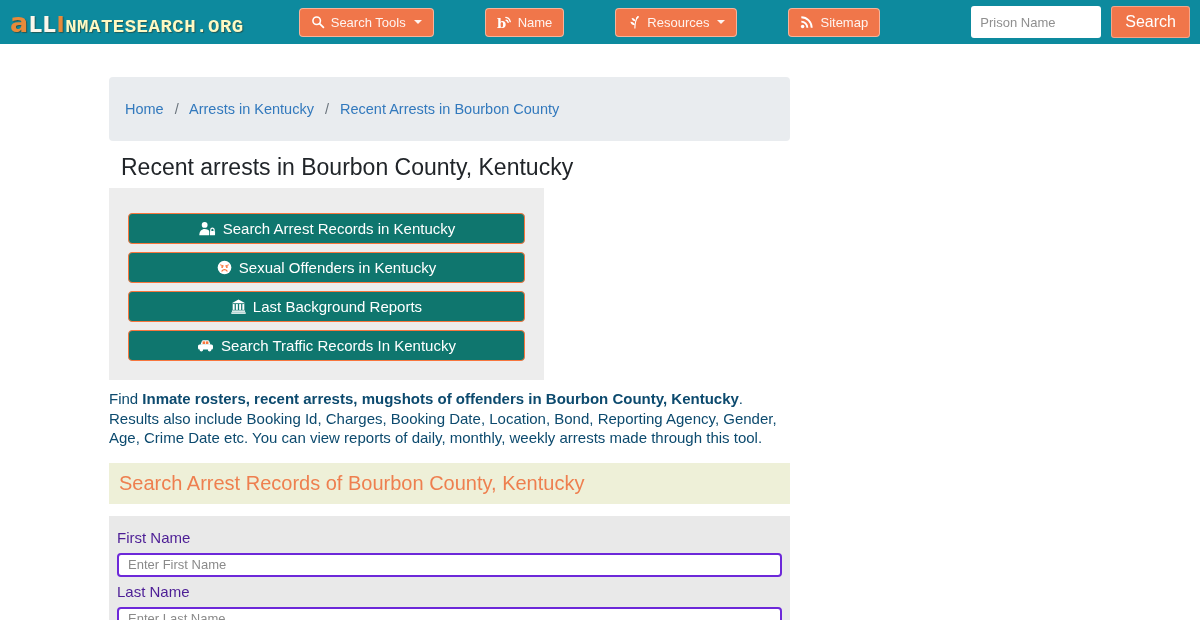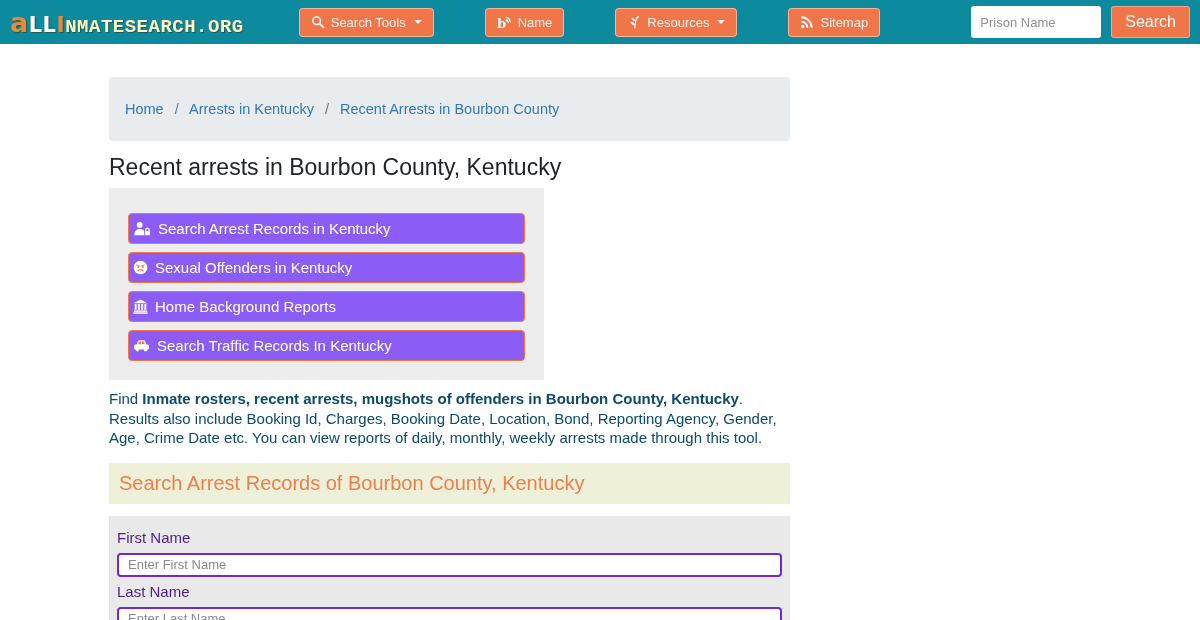--- a/index.html
+++ b/index.html
@@ -31,25 +31,25 @@
   .nav-search button { background:#f0764a; border:1px solid rgba(255,255,255,.35); border-radius:3px;
     color:#fff; font-size:16px; padding:6px 13px; cursor:pointer; font-family:"Liberation Sans",sans-serif; }
 
   
   .content { margin:33px 0 0 109px; width:681px; }
 
   .breadcrumb { background:#e9ecef; border-radius:4px; padding:24px 16px; font-size:14.5px; }
   .breadcrumb a { color:#3279bd; text-decoration:none; cursor:pointer; }
   .breadcrumb .sep { color:#6c757d; padding:0 7px; }
 
-  h1.page-title { margin:13px 0 7px 0; font-size:23px; font-weight:400; color:#212529; }
+  h1.page-title { margin:13px 0 7px 12px; font-size:23px; font-weight:400; color:#212529; }
 
   .btn-panel { width:435px; background:#ededed; padding:25px 19px 11px 19px; }
-  .big-btn { display:flex; align-items:center; justify-content:flex-start; gap:7px; width:100%;
-    background:#8b5cf6; border:1px solid #f8763d; border-radius:4px; color:#fff;
+  .big-btn { display:flex; align-items:center; justify-content:center; gap:7px; width:100%;
+    background:#0f766e; border:1px solid #f8763d; border-radius:4px; color:#fff;
     font-size:15px; padding:6px 4px; margin-bottom:8px; cursor:pointer;
     font-family:"Liberation Sans",sans-serif; }
   .big-btn svg { display:block; flex:none; }
 
   p.intro { margin-top:9px; font-size:15px; line-height:19.5px; color:#0c4a6e; }
   p.intro b { font-weight:700; }
 
   h2.section-heading { margin-top:15px; background:#eef0d8; color:#ee7f4f;
     font-size:20px; font-weight:400; padding:9px 10px; }
 
@@ -155,21 +155,21 @@
     <button class="big-btn">
       <svg width="15" height="15" viewBox="0 0 16 16">
         <path d="M8 0.5 L15.2 4.4 H0.8 Z" fill="#fff"></path>
         <rect x="1.8" y="5.4" width="2.1" height="6.2" fill="#fff"></rect>
         <rect x="5.2" y="5.4" width="2.1" height="6.2" fill="#fff"></rect>
         <rect x="8.7" y="5.4" width="2.1" height="6.2" fill="#fff"></rect>
         <rect x="12.1" y="5.4" width="2.1" height="6.2" fill="#fff"></rect>
         <rect x="1" y="12.2" width="14" height="1.5" fill="#fff"></rect>
         <rect x="0.3" y="14.2" width="15.4" height="1.6" fill="#fff"></rect>
       </svg>
-      <span>Home Background Reports</span>
+      <span>Last Background Reports</span>
     </button>
 
     <button class="big-btn">
       <svg width="17" height="15" viewBox="0 0 18 16">
         <path d="M3.6 7.2 L5.2 3.3 C5.4 2.8 5.9 2.4 6.5 2.4 H11.5 C12.1 2.4 12.6 2.8 12.8 3.3 L14.4 7.2 Z" fill="#fff"></path>
         <rect x="1" y="6.8" width="16" height="5.4" rx="1.6" fill="#fff"></rect>
         <rect x="5.9" y="3.6" width="2.7" height="2.8" fill="#f8763d"></rect>
         <rect x="9.4" y="3.6" width="2.7" height="2.8" fill="#f8763d"></rect>
         <circle cx="4.6" cy="12.6" r="1.9" fill="#fff"></circle>
         <circle cx="13.4" cy="12.6" r="1.9" fill="#fff"></circle>

